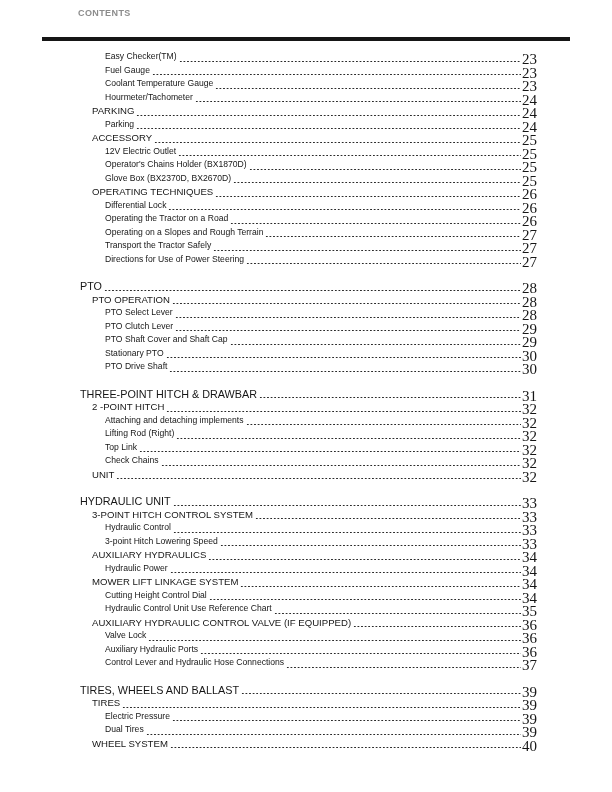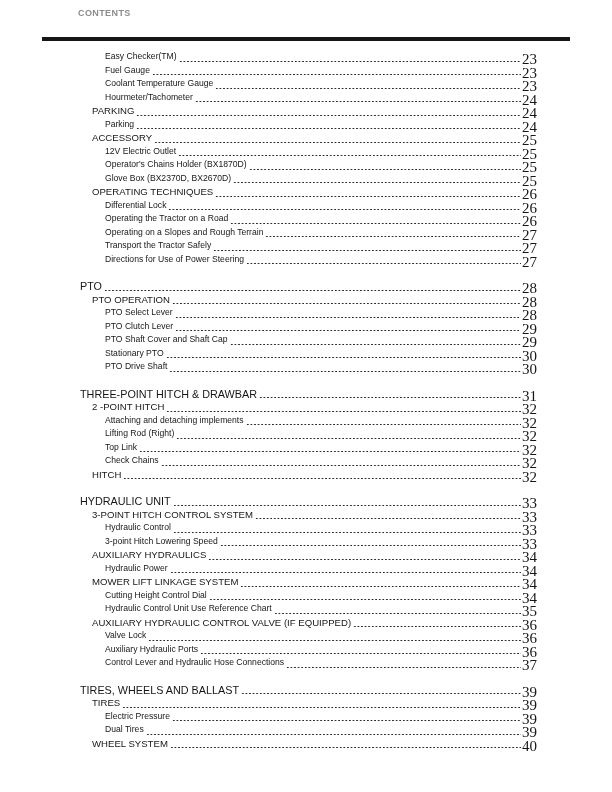--- a/index.html
+++ b/index.html
@@ -210,21 +210,21 @@
         <span class="toc-label">Top Link</span>
         <span class="toc-leader"></span>
         <span class="toc-page">32</span>
       </div>
       <div class="toc-row lvl2">
         <span class="toc-label">Check Chains</span>
         <span class="toc-leader"></span>
         <span class="toc-page">32</span>
       </div>
       <div class="toc-row lvl1">
-        <span class="toc-label">HITCH</span>
+        <span class="toc-label">UNIT</span>
         <span class="toc-leader"></span>
         <span class="toc-page">32</span>
       </div>
     </div>
     <div class="toc-group">
       <div class="toc-row lvl0">
         <span class="toc-label">HYDRAULIC UNIT</span>
         <span class="toc-leader"></span>
         <span class="toc-page">33</span>
       </div>

